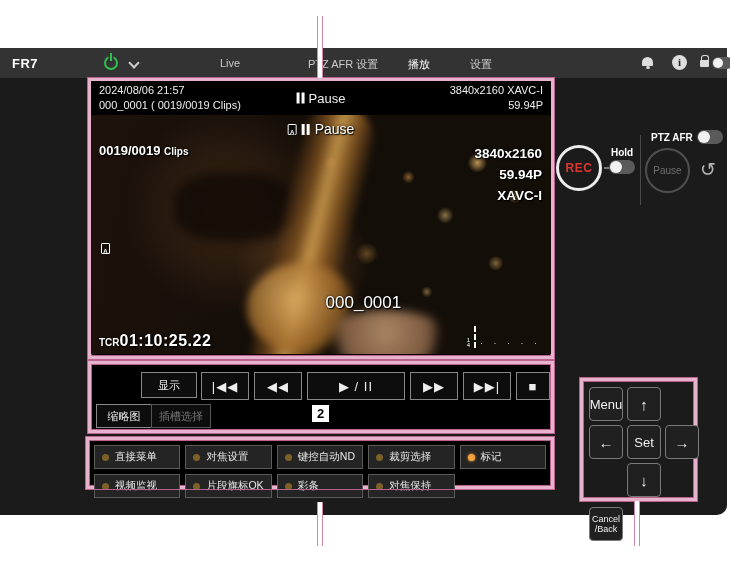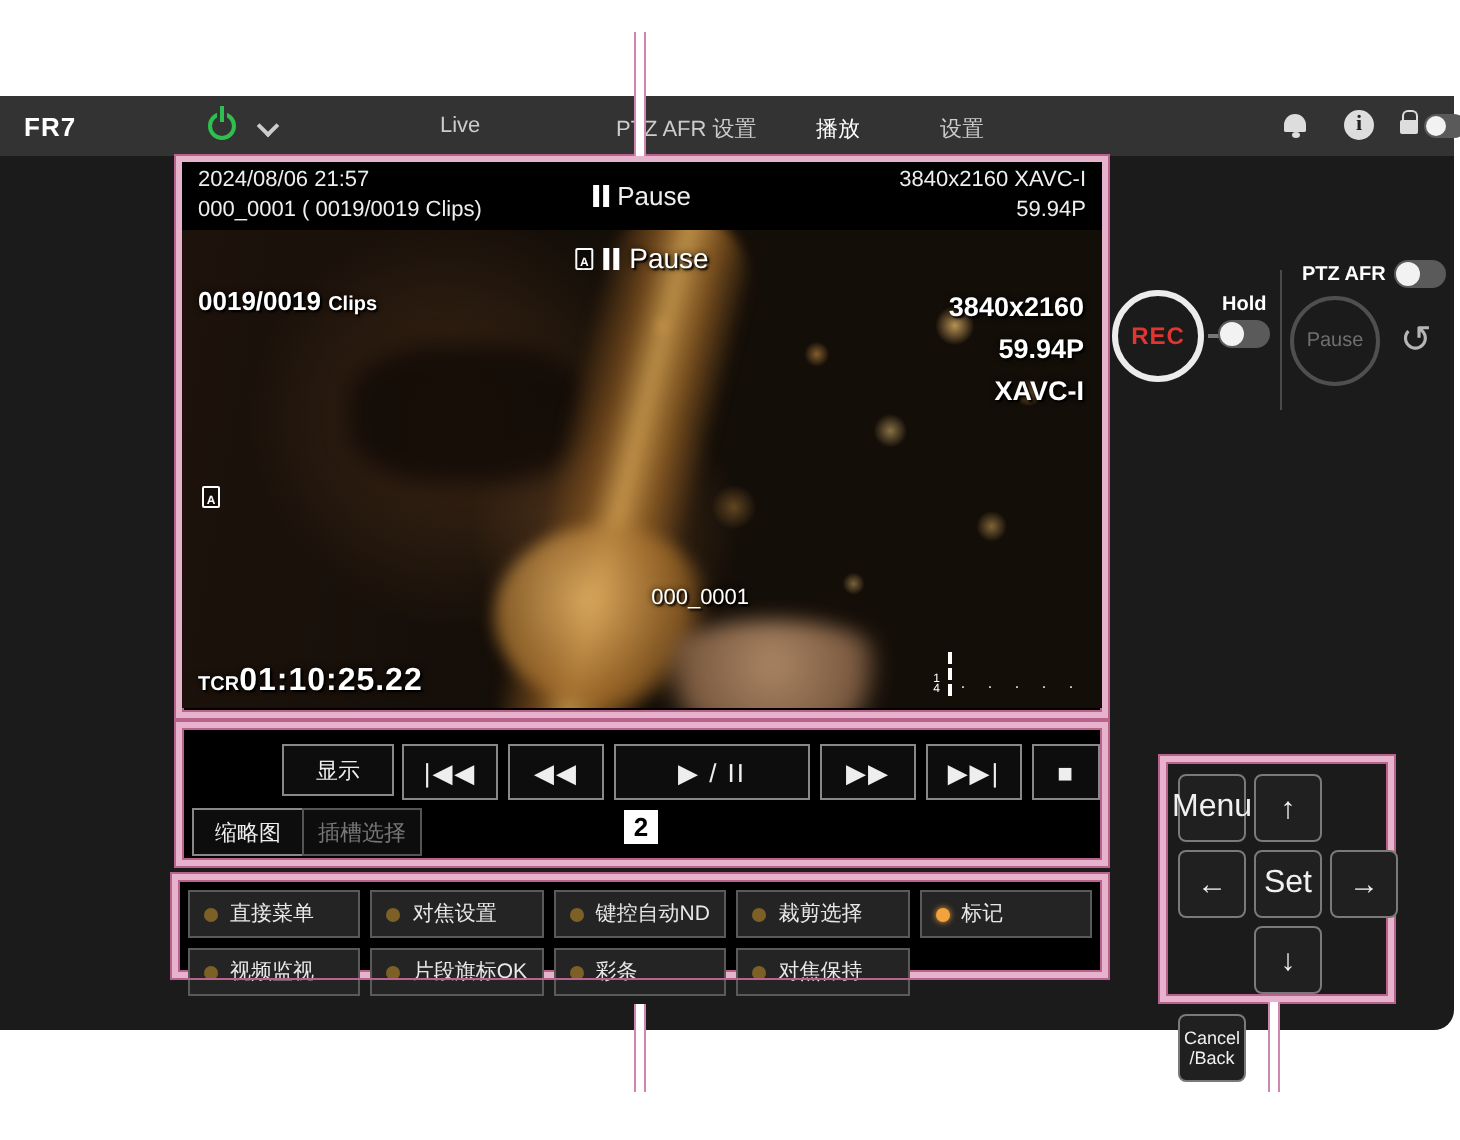--- a/index.html
+++ b/index.html
@@ -68,21 +68,21 @@
     background:radial-gradient(circle at 40% 40%, #e3b266, #9a6526 60%, rgba(40,24,10,0) 75%); filter:blur(4px); opacity:.8; }
   .hand { position:absolute; left:50%; bottom:-12px; width:130px; height:56px; border-radius:50%;
     background:radial-gradient(circle at 50% 40%, #c59a74, #8a6548 60%, rgba(40,24,10,0) 75%); filter:blur(5px); opacity:.85; }
   .arm { position:absolute; left:18%; top:24%; width:120px; height:70px; border-radius:40%; background:rgba(15,9,5,.8); filter:blur(6px); }
 
   .osd { color:#fff; text-shadow:0 0 3px rgba(0,0,0,.95), 1px 1px 1px #000; }
   .osd-pause { position:absolute; left:50%; top:6px; transform:translateX(-50%); font-size:14px; display:flex; align-items:center; gap:5px; }
   .osd-clips { position:absolute; left:8px; top:28px; font-size:13px; font-weight:bold; }
   .osd-clips small { font-size:10px; font-weight:bold;text-align:right; }
   .osd-right { position:absolute; right:9px; top:28px; text-align:right; font-size:13.5px; font-weight:bold; line-height:21px; }
-  .osd-clipname { position:absolute; left:51%; top:178px; font-size:11px; }
+  .osd-clipname { position:absolute; left:51%; top:178px; font-size:17px; }
   .osd-tcr { position:absolute; left:8px; bottom:4px; }
   .osd-tcr .sm { font-size:10px; font-weight:bold; }
   .osd-tcr .big { font-size:16px; font-weight:bold; letter-spacing:.5px; }
   .card-icon { width:9px; height:11px; border:1.5px solid #fff; border-radius:1px; position:relative; background:rgba(0,0,0,.3); }
   .card-icon::after { content:'A'; position:absolute; left:0; right:0; bottom:-1px; text-align:center; font-size:6px; font-weight:bold; color:#fff; }
   .card-left { position:absolute; left:10px; top:128px; }
   .meter { position:absolute; right:10px; bottom:6px; display:flex; align-items:flex-end; gap:4px; color:#fff; }
   .meter .nums { display:flex; flex-direction:column; font-size:6px; line-height:5px; text-align:center; }
   .meter .vbar { width:0; height:22px; border-left:2px dashed #fff; }
   .meter .dots { font-size:9px; letter-spacing:4px; color:#ddd; }
@@ -114,21 +114,21 @@
   .vdiv { position:absolute; left:640px; top:87px; width:1px; height:70px; background:#4a4a4a; }
   .ptz-lbl { left:651px; top:84px; }
   .ptz-tgl { position:absolute; left:697px; top:82px; }
   .reset { position:absolute; left:700px; top:110px; color:#b5b5b5; font-size:19px; }
   .reset::after { content:'\21BA'; }
 
   
   .dpad { left:580px; top:378px; width:117px; height:123px; background:#1b1b1b; padding:6px; }
   .dgrid { position:relative; width:100%; height:100%; }
   .dbtn { position:absolute; width:34px; height:34px; background:#202020; border:1px solid #7a7a7a; border-radius:4px;
-          color:#f0f0f0; display:flex; align-items:center; justify-content:center; font-size:16px; }
+          color:#f0f0f0; display:flex; align-items:center; justify-content:center; font-size:13px; }
   .dbtn.arrow { font-size:15px; font-weight:bold; }
   .dbtn.cancel { font-size:9px; line-height:10px; white-space:pre-line; text-align:center; }
   .d00 { left:0; top:0; } .d01 { left:38px; top:0; }
   .d10 { left:0; top:38px; } .d11 { left:38px; top:38px; } .d12 { left:76px; top:38px; }
   .d20 { left:0; top:76px;margin-top:44px; } .d21 { left:38px; top:76px; }
 </style>
 </head>
 <body>
 
 <div id="stage">

